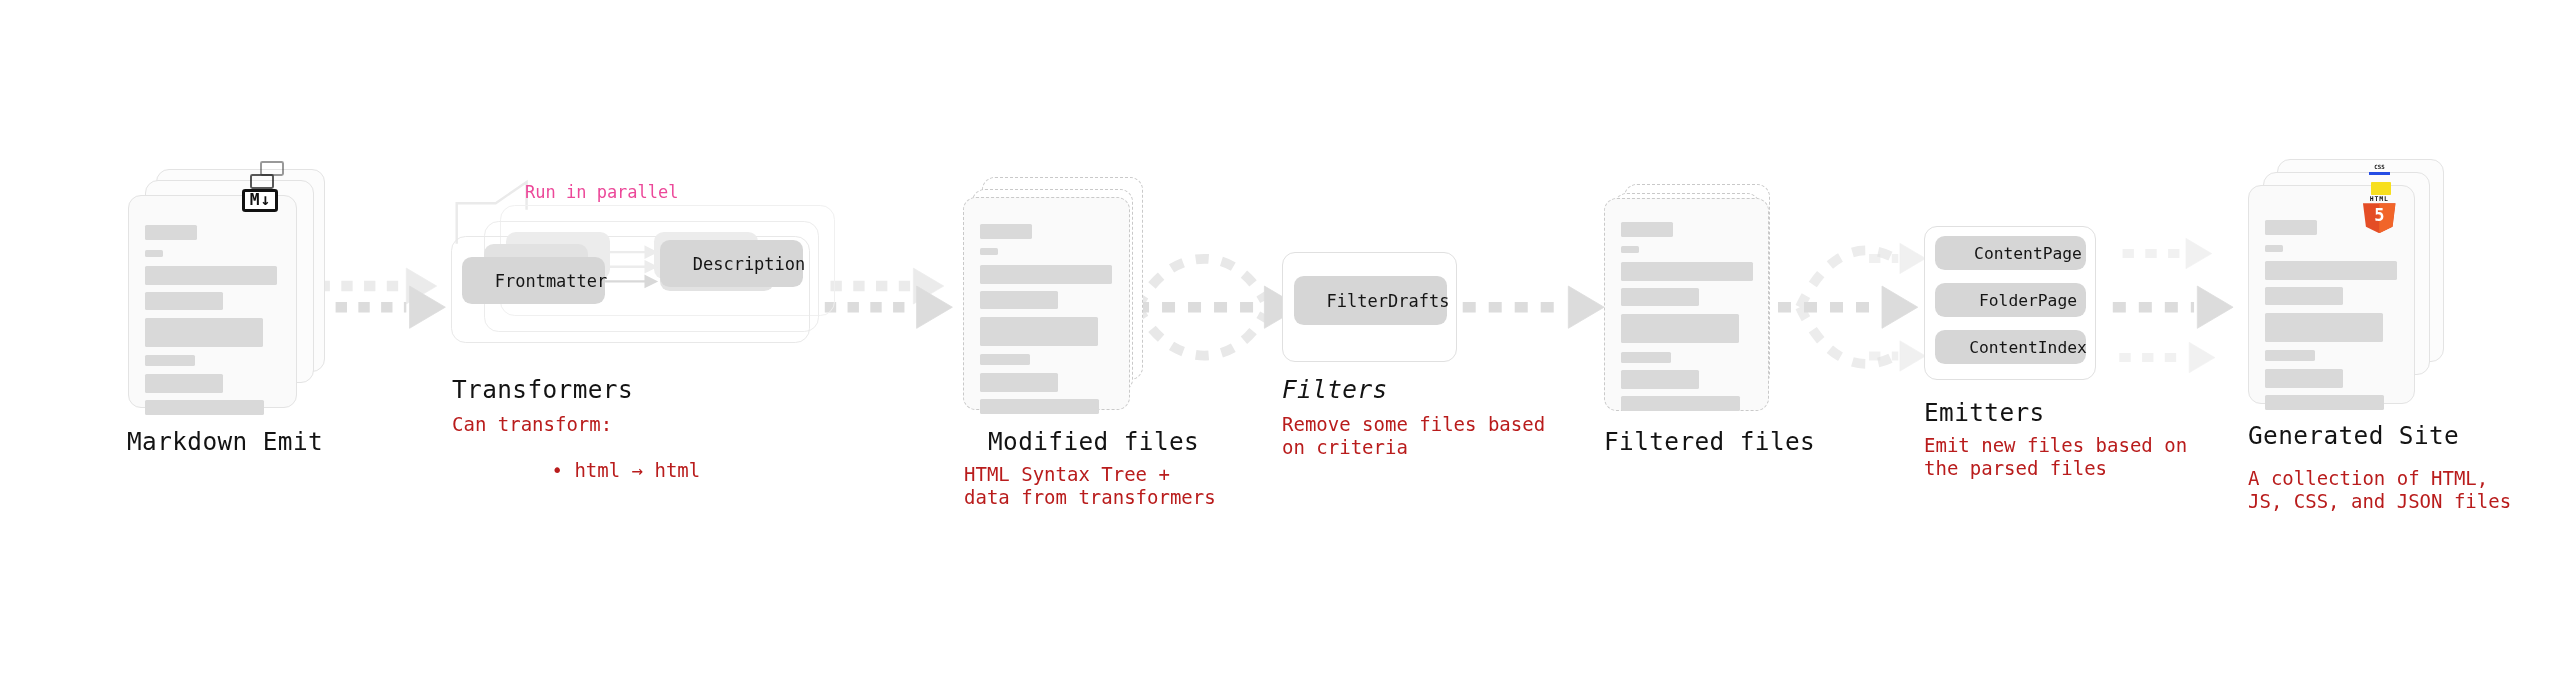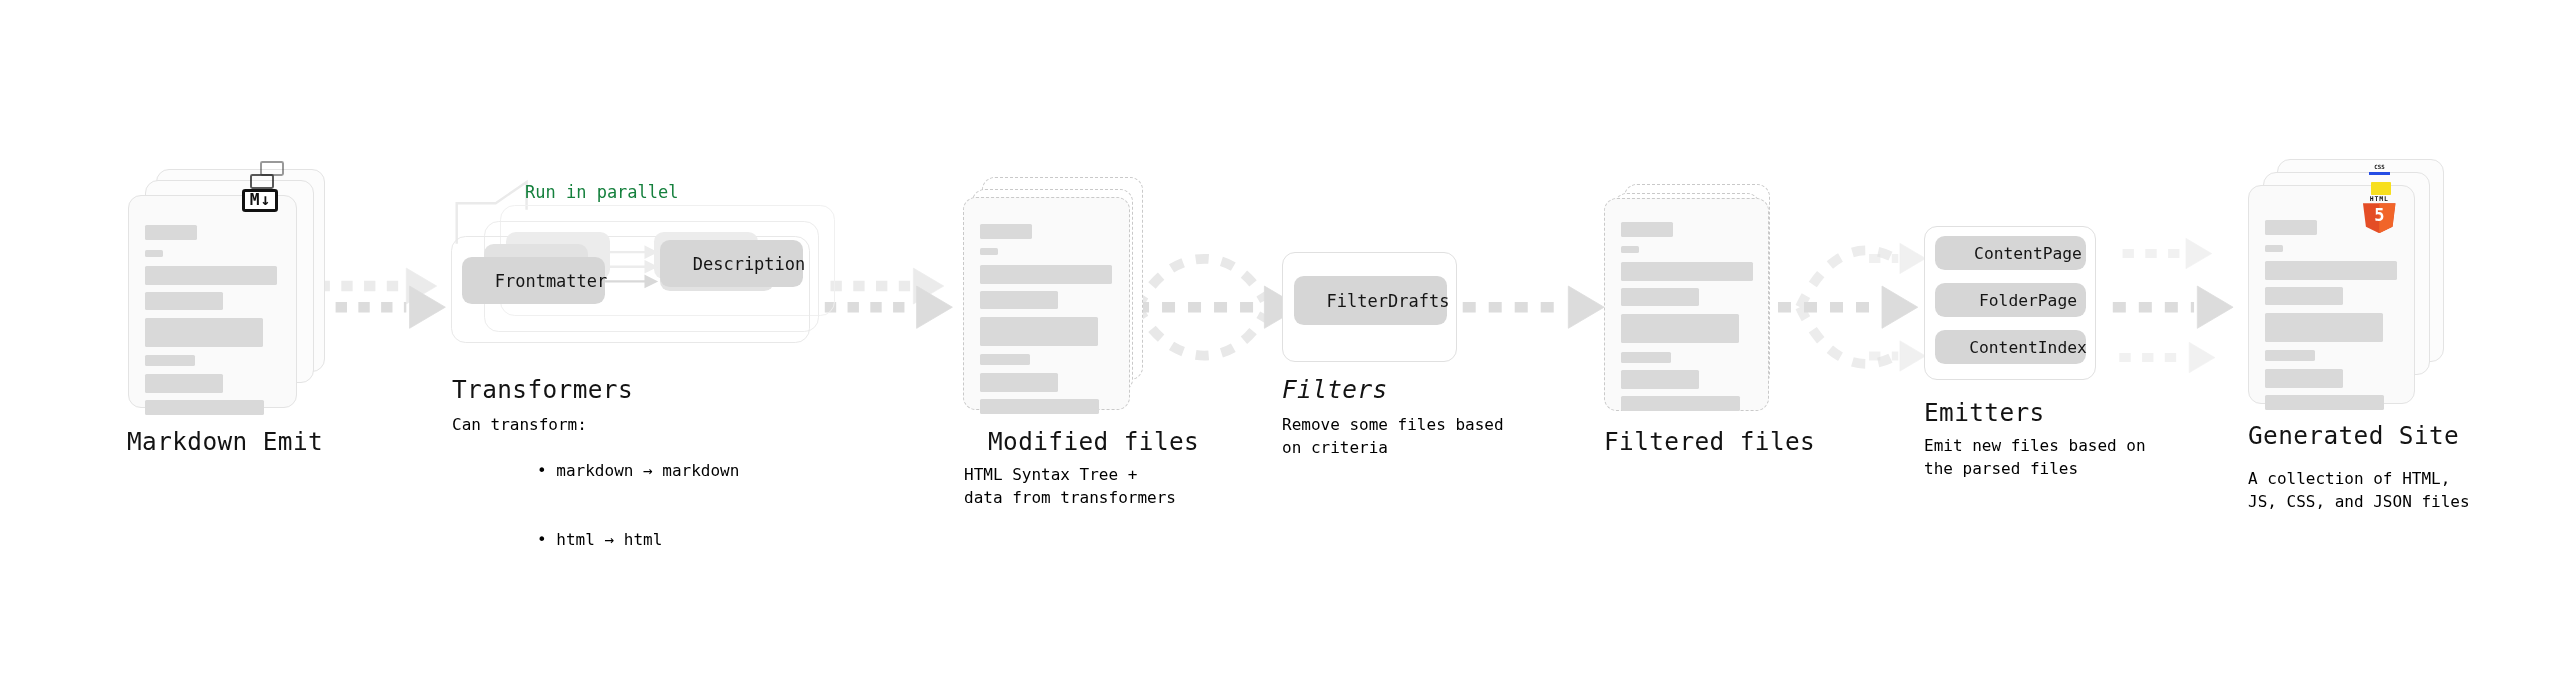--- a/index.html
+++ b/index.html
@@ -11,39 +11,39 @@
   .stage{position:relative;width:2576px;height:681px;}
 
   
   .doccard{position:absolute;background:#fafafa;border:1.6px solid #e3e3e3;border-radius:13px;box-sizing:border-box;}
   .doccard.dashed{border-style:dashed;border-color:#c9c9c9;background:#fafafa;}
   .doccard.ghost{background:#fcfcfc;}
   .bar{position:absolute;background:#d9d9d9;border-radius:1.6px;}
 
   
   .title{position:absolute;font-size:24.4px;letter-spacing:0.4px;color:#131313;white-space:nowrap;}
-  .desc{position:absolute;font-size:16px;line-height:23px;color:#000000;white-space:pre;}
+  .desc{position:absolute;font-size:19px;line-height:23px;color:#b91c1c;white-space:pre;}
 
   
   .pill{position:absolute;background:#d6d6d6;border-radius:9.8px;display:flex;align-items:center;justify-content:center;
         font-size:17px;color:#151515;box-sizing:border-box;padding-left:35px;}
   .pill.f1{background:#ececec;}
   .pill.f2{background:#e2e2e2;}
 
   .group{position:absolute;border:1.6px solid #e8e8e8;border-radius:14.6px;box-sizing:border-box;background:transparent;}
   .group.g1{border-color:#f0f0f0;}
   .group.g2{border-color:#ececec;}
 
   .emitbox{position:absolute;border:1.6px solid #e0e0e0;border-radius:13px;box-sizing:border-box;background:#ffffff;}
 
   
   .arrowlayer{position:absolute;left:0;top:0;width:2576px;height:681px;pointer-events:none;}
 
   .mdlogo{position:absolute;box-sizing:border-box;}
-  .runlabel{position:absolute;font-size:17px;color:#15803d;white-space:nowrap;}
+  .runlabel{position:absolute;font-size:17px;color:#ec4899;white-space:nowrap;}
 </style>
 </head>
 <body>
 
 <div class="stage">
 
   <svg class="arrowlayer" viewBox="0 0 3170 838">
     <defs>
       <g id="tri">
           <polygon points="0,-26 44,0 0,26"></polygon>
@@ -167,23 +167,20 @@
       <g stroke="#d8d8d8" stroke-width="3" fill="#d8d8d8">
         <line x1="0" y1="46" x2="50" y2="46"></line>
           <polygon points="50,40 62,46 50,52"></polygon>
       </g>
     </svg>
 
     <div class="title" style="left:452px;top:375px;">Transformers</div>
     <div class="desc" style="left:452px;top:413px;">Can transform:</div>
     <div style="position:absolute;left:460px;top:436px;">
       <div class="desc" style="position:relative;left:0;top:0;">
-        <span>•&nbsp;</span><span>markdown → markdown</span>
-      </div>
-      <div class="desc" style="position:relative;left:0;top:0;">
         <span>•&nbsp;</span><span>html → html</span>
       </div>
     </div>
   </div>
 
   <div>
     <div class="doccard dashed" style="left:982px;top:177px;width:161px;height:203px;background:#fff;"></div>
     <div class="doccard dashed" style="left:972px;top:189px;width:161px;height:203px;background:#fff;"></div>
     <div class="doccard dashed" style="left:963px;top:197px;width:167px;height:213px;">
       <div class="bar" style="left:16.3px;top:26px;width:52px;height:15.4px;"></div>

